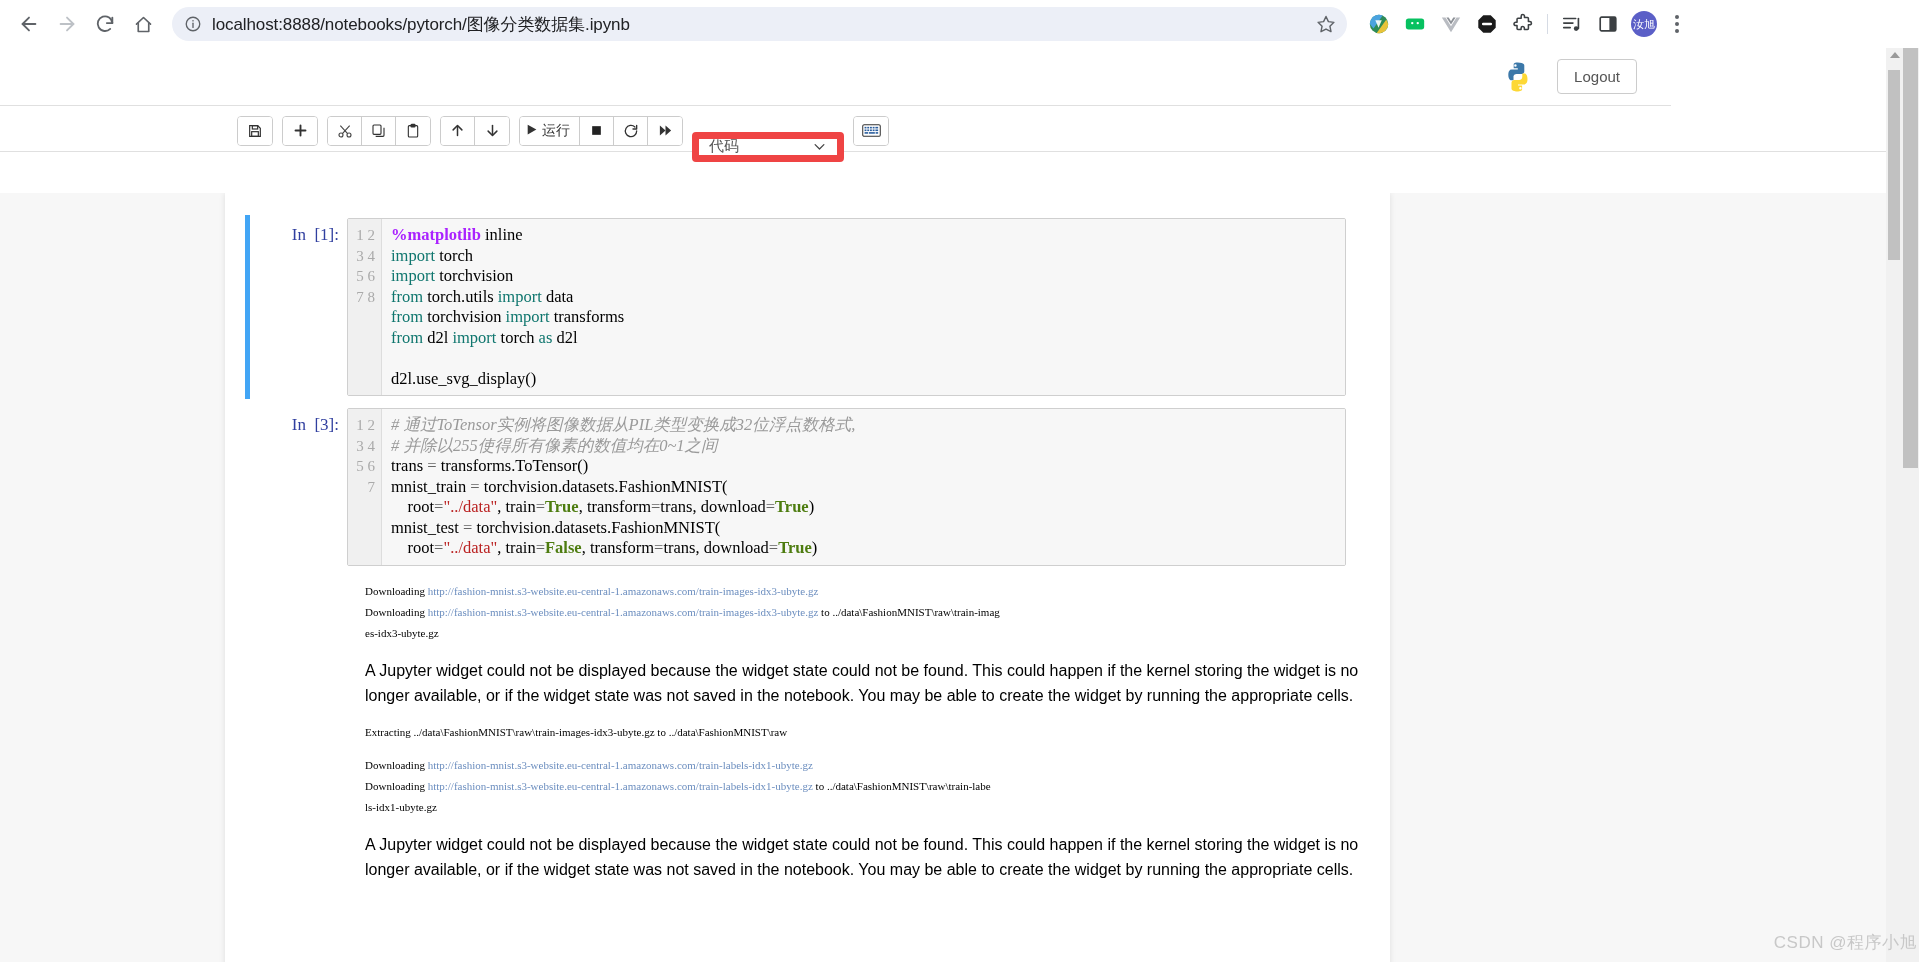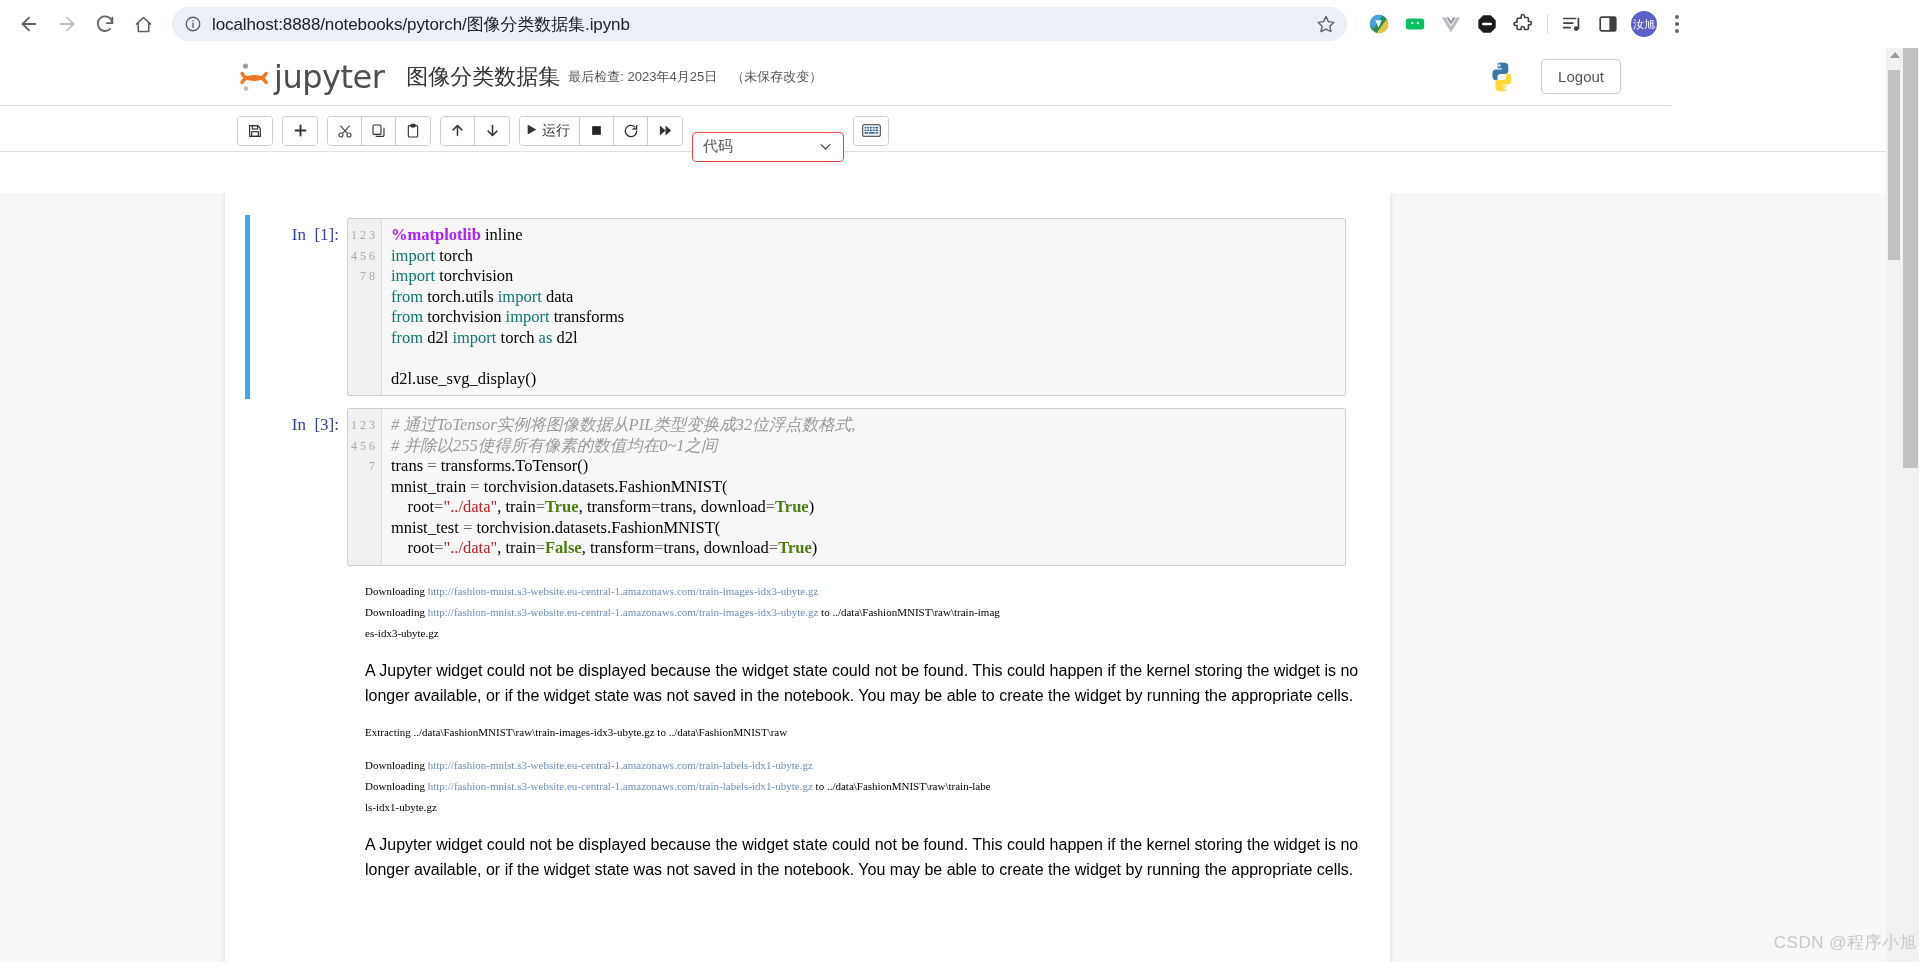--- a/index.html
+++ b/index.html
@@ -136,21 +136,21 @@
   }
   #nb-checkpoint {
     font-size:13px; color:#555; margin-left:8px;
     font-family:"Liberation Sans", sans-serif;
   }
   #nb-dirty {
     font-size:13px; color:#555; margin-left:14px;
     font-family:"Liberation Sans", sans-serif;
   }
   #jp-header-right {
-    position:absolute; right:50px; top:0; bottom:0;
+    position:absolute; right:34px; top:0; bottom:0;
     display:flex; align-items:center; gap:22px;
   }
   #logout-btn {
     border:1px solid #ccc; background:#fff;
     color:#555; font-size:15px;
     padding:8px 16px; border-radius:4px; cursor:pointer;
     font-family:"Liberation Sans", sans-serif;
   }
 
   
@@ -214,21 +214,21 @@
     border-right:1px solid #ccc;
     cursor:pointer; background:#fff;
     font-size:14px; color:#333;
     padding:0 5px;
     font-family:"Liberation Sans", sans-serif;
   }
   .tb-btn:last-child { border-right:none; }
   .tb-btn.wide { padding:0 9px 0 5px; gap:4px; }
   #cell-type-select {
     height:30px;
-    border:1px solid #ef4444; border-radius:4px;
+    border:7px solid #ef4444; border-radius:4px;
     background:#fff;
     font-size:15px; color:#555;
     padding:0 10px;
     width:152px;
     display:flex; align-items:center; justify-content:space-between;
     cursor:pointer;
     font-family:"Liberation Sans", sans-serif;
     margin-top:32px;
   }
 
@@ -284,21 +284,21 @@
     overflow:hidden;
   }
   .gutter {
     flex:0 0 auto;
     width:34px;
     background:#f0f0f0;
     border-right:1px solid #ddd;
     padding:6px 6px 6px 0;
     text-align:right;
     font-family:"Liberation Serif", serif;
-    font-size:12px;
+    font-size:15px;
     color:#aaa;
     line-height:20.5px;
     user-select:none;
   }
   .code {
     flex:1 1 auto;
     padding:6px 0 6px 9px;
     background:#f7f7f7;
     font-family:"Liberation Serif", serif;
     font-size:16.5px;
@@ -462,36 +462,20 @@
       <i></i>
         <i></i>
         <i></i>
     </div>
   </div>
 </div>
 
 <div id="page">
 
   <div id="jp-header">
-    <div id="jp-header-inner">
-      <div id="jp-logo">
-        <span class="mark">
-          <svg width="34" height="34" viewBox="0 0 34 34">
-            <circle cx="8.5" cy="6" r="2.6" fill="#9e9e9e"></circle>
-            <circle cx="9" cy="28.5" r="2.3" fill="#bdbdbd"></circle>
-            <path d="M5 13.5a12.5 8 0 0 0 24 0" fill="none" stroke="#F37726" stroke-width="3.4" stroke-linecap="round"></path>
-            <path d="M5 22.5a12.5 8 0 0 1 24 0" fill="none" stroke="#F37726" stroke-width="3.4" stroke-linecap="round"></path>
-          </svg>
-        </span>
-        <span class="word">jupyter</span>
-      </div>
-      <span id="nb-title">图像分类数据集</span>
-      <span id="nb-checkpoint">最后检查: 2023年4月25日</span>
-      <span id="nb-dirty">（未保存改变）</span>
-    </div>
     <div id="jp-header-right">
       <span style="display:flex;">
         <svg width="34" height="34" viewBox="0 0 34 34">
           <path d="M16.7 2.5c-4.3 0-4 1.9-4 1.9v3.9h4.1v1.2H10.9s-3.6-.4-3.6 5.3c0 5.7 3.1 5.5 3.1 5.5h2.1v-3.2s-.1-3.1 3-3.1h4.9s2.9.05 2.9-2.8V5.6s.45-3.1-6.6-3.1zm-2.3 1.8a1.25 1.25 0 1 1 0 2.5 1.25 1.25 0 0 1 0-2.5z" fill="#3C78A9"></path>
           <path d="M17.1 31.4c4.3 0 4-1.9 4-1.9v-3.9H17v-1.2h5.9s3.6.4 3.6-5.3c0-5.7-3.1-5.5-3.1-5.5h-2.1v3.2s.1 3.1-3 3.1h-4.9s-2.9-.05-2.9 2.8v5.6s-.45 3.1 6.6 3.1zm2.3-1.8a1.25 1.25 0 1 1 0-2.5 1.25 1.25 0 0 1 0 2.5z" fill="#FDD835"></path>
         </svg>
       </span>
       <button id="logout-btn">Logout</button>
     </div>
   </div>

